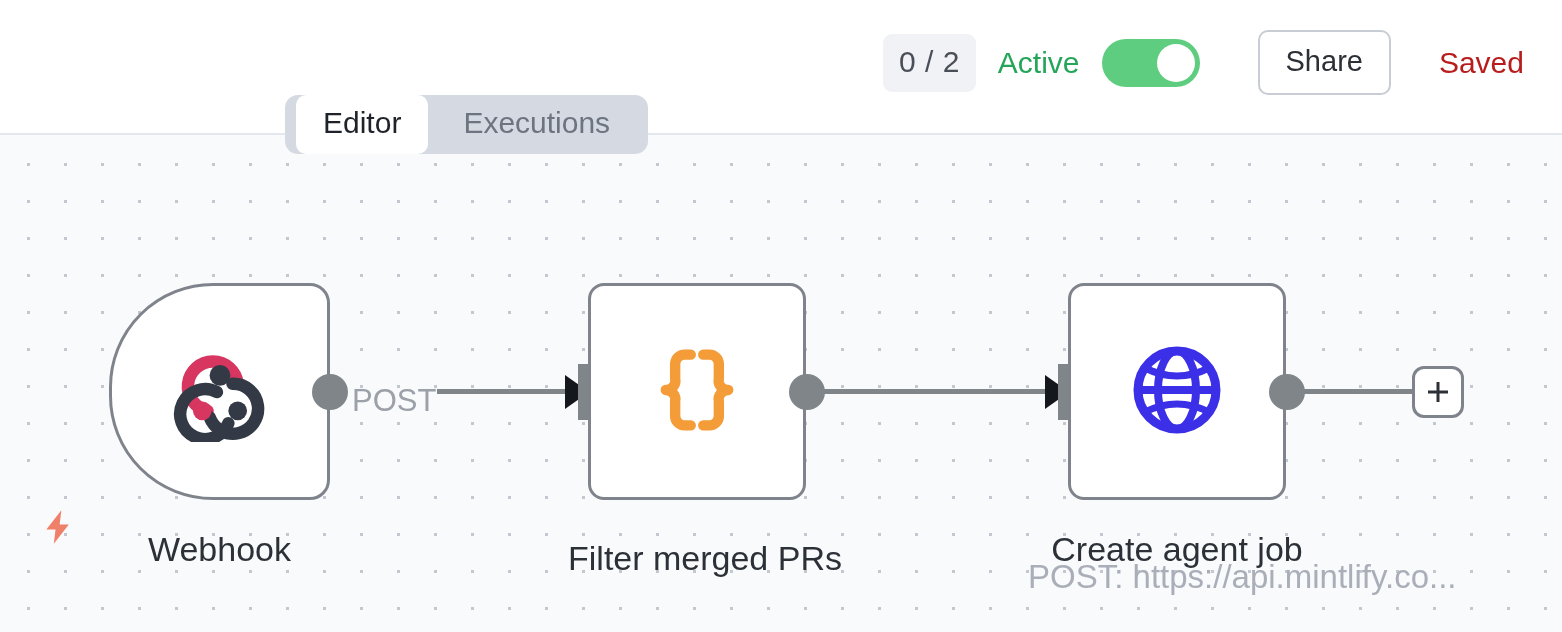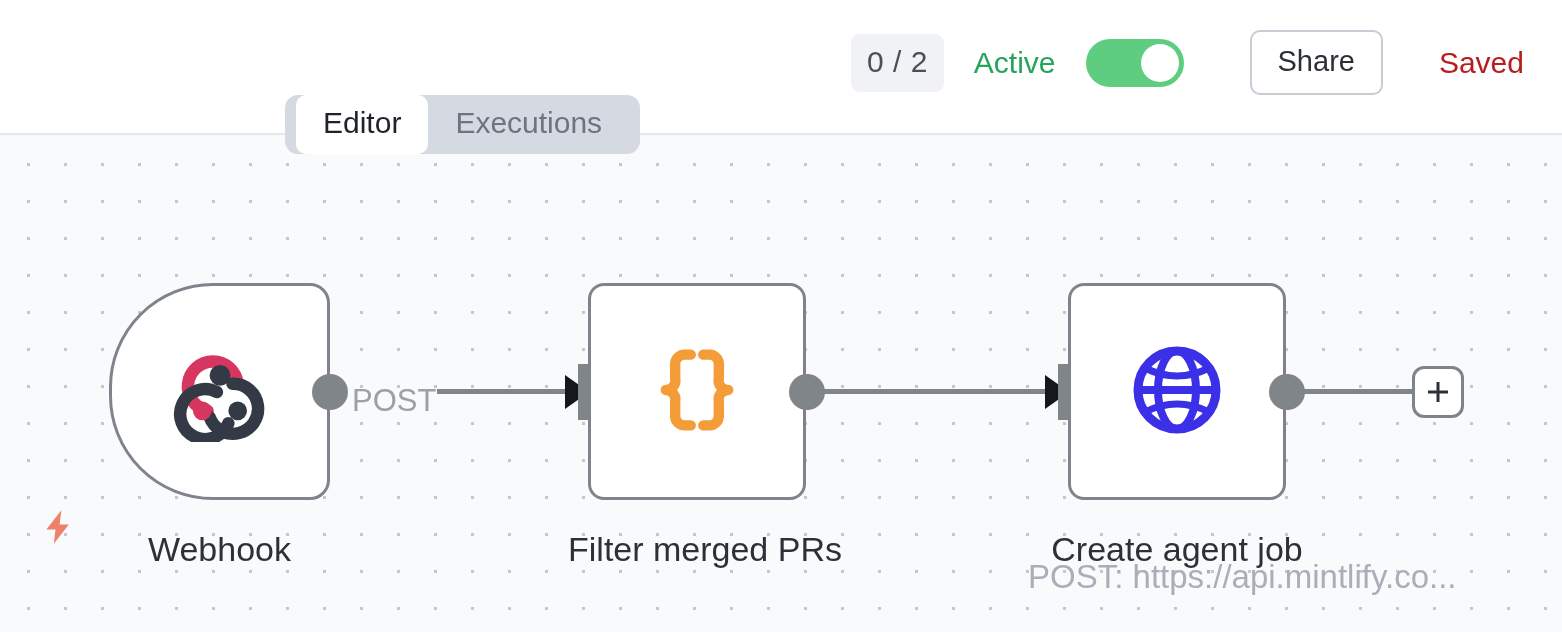--- a/index.html
+++ b/index.html
@@ -13,21 +13,21 @@
   #app { position: relative; width: 1562px; height: 632px; background:#ffffff; }
 
   
   .header {
     position: absolute; left: 0; top: 0; width: 1562px; height: 135px;
     background: #ffffff;
     border-bottom: 2px solid #e3e7ee;
   }
   .header-right {
     position: absolute; right: 38px; top: 30px;
-    display: flex; align-items: center; gap: 8px;
+    display: flex; align-items: center; gap: 0px;
   }
   .count-badge {
     background: #f1f2f6; color: #4a4f57;
     font-size: 30px; line-height: 1;
     padding: 13px 16px 15px 16px;
     border-radius: 9px; letter-spacing: .5px;
   }
   .active-label {
     color: #25a55a; font-size: 30px; margin-left: 22px; margin-right: 22px;
   }
@@ -47,21 +47,21 @@
     font-family: "Liberation Sans", sans-serif; cursor: pointer; text-align: right;
   }
   .saved-label {
     margin-left: 48px; color: #b91c1c; font-size: 30px;
   }
 
   
   .tabbar {
     position: absolute; left: 285px; top: 95px;
     background: #d5dae2; border-radius: 13px;
-    padding: 0 11px; display: flex; align-items: center; gap: 0px;
+    padding: 0 11px; display: flex; align-items: center; gap: 8px;
     z-index: 5;
     text-align: center;
   }
   .tab {
     font-size: 30px; color: #6d7480; padding: 11px 27px 14px 27px;
     border-radius: 10px; cursor: pointer; white-space: nowrap;
   }
   .tab.active { background: #ffffff; color: #1f2329; }
 
   
@@ -186,21 +186,21 @@
     <div class="port-in" style="left:578px; top:229px;"></div>
 
     <div class="node square1">
       <span>
         <svg width="104" height="104" viewBox="0 0 100 100">
           <path d="M44 16 h-6 a9 9 0 0 0 -9 9 v14 a9 9 0 0 1 -9 11 a9 9 0 0 1 9 11 v14 a9 9 0 0 0 9 9 h6" fill="none" stroke="#f39c38" stroke-width="10" stroke-linecap="round" stroke-linejoin="round"></path>
           <path d="M56 16 h6 a9 9 0 0 1 9 9 v14 a9 9 0 0 0 9 11 a9 9 0 0 0 -9 11 v14 a9 9 0 0 1 -9 9 h-6" fill="none" stroke="#f39c38" stroke-width="10" stroke-linecap="round" stroke-linejoin="round"></path>
         </svg>
       </span>
     </div>
-    <div class="node-label" style="left:568px; top:375px; width:258px;">Filter merged PRs</div>
+    <div class="node-label" style="left:568px; top:384px; width:258px;">Filter merged PRs</div>
 
     <div class="port-out" style="left:789px; top:239px;"></div>
     <div class="edge" style="left:820px; top:254px; width:226px;"></div>
     <div class="arrow-in" style="left:1045px; top:240px;"></div>
     <div class="port-in" style="left:1058px; top:229px;"></div>
 
     <div class="node square2">
       <span>
         <svg width="100" height="100" viewBox="0 0 100 100">
           <circle cx="50" cy="50" r="39" fill="none" stroke="#3b30e8" stroke-width="9"></circle>

